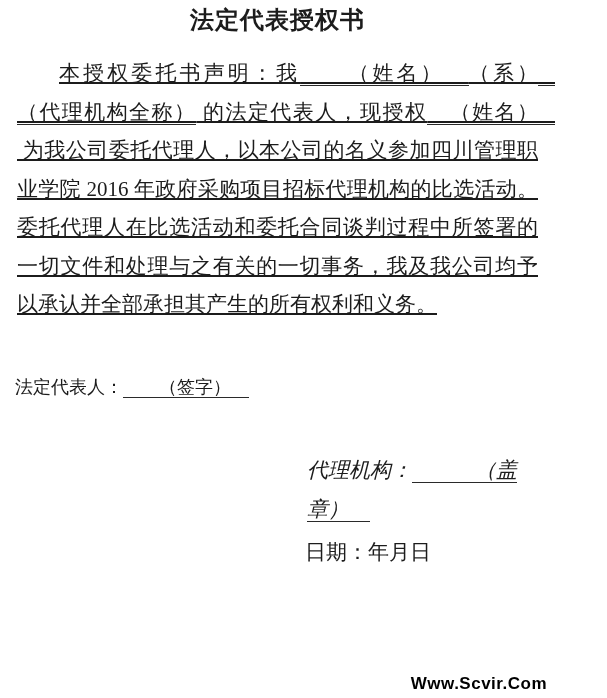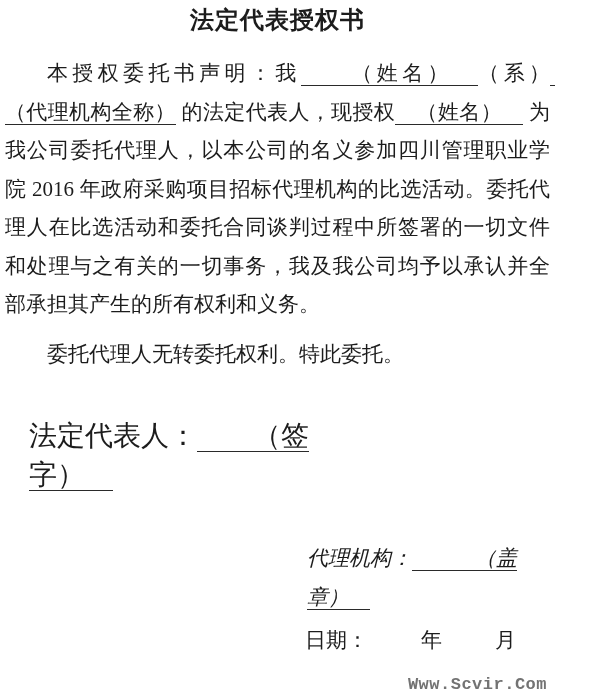--- a/index.html
+++ b/index.html
@@ -20,86 +20,86 @@
   }
   .title {
     margin: 0;
     font-size: 24px;
     line-height: 30px;
     font-weight: bold;
     text-align: center;
     letter-spacing: 1px;
   }
   .body-para {
-    margin: 0;
+    margin: 12px;
     font-size: 21px;
     line-height: 38.5px;
     text-align: justify;
     word-break: break-all;
     text-indent: 2em;
+    text-decoration: underline;
   }
   .para1 { margin-top: 19px; }
   .para2 { margin-top: 11px; }
   .u {
     border-bottom: 1px solid #2a2a2a;
     white-space: pre-wrap;
   }
   .sig-row {
     display: flex;
     margin-top: 44px;
-    margin-left: 24px;
-    font-size: 28px;
+    margin-left: 10px;
+    font-size: 18px;
     line-height: 38.5px;
   }
   .sig-left { width: 292px; flex: none; }
   .sig-right { flex: none; }
   .agency-row {
     margin-top: 45px;
     margin-left: 302px;
     font-size: 21px;
     line-height: 38.5px;
     font-style: italic;
   }
   .date-row {
     display: flex;
-    justify-content: space-between;
+    justify-content: flex-start;
     margin-top: 5px;
     margin-left: 300px;
     width: 285px;
     font-size: 21px;
     line-height: 38.5px;
   }
   .note {
     margin: 0;
     font-size: 21px;
     line-height: 43px;
     text-align: justify;
     word-break: break-all;
   }
   .watermark {
     position: absolute;
     right: 8px;
     bottom: 4px;
-    font-family: Liberation Mono, monospace;
+    font-family: Liberation Sans, sans-serif;
     font-size: 17px;
     font-weight: bold;
-    color: #737373;
+    color: #000000;
     letter-spacing: 0.5px;
   }
 </style>
 </head>
 <body>
 
 <div class="page">
 
   <h1 class="title">法定代表授权书</h1>
 
   <p class="body-para para1"><span>本授权委托书声明：我</span><span class="u">　　（姓名）　</span><span>（系）</span><span class="u">　　（代理机构全称）</span><span>&nbsp;的法定代表人，现授权</span><span class="u">　（姓名）　</span><span>&nbsp;为我公司委托代理人，以本公司的名义参加四川管理职业学院 2016 年政府采购项目招标代理机构的比选活动。委托代理人在比选活动和委托合同谈判过程中所签署的一切文件和处理与之有关的一切事务，我及我公司均予以承认并全部承担其产生的所有权利和义务。</span></p>
 
-  <p class="body-para para2">委托代理人无转委托权利。特此委托。</p>
 
   <div class="sig-row">
     <div class="sig-left"><span>法定代表人：</span><span class="u">　　（签字）　</span></div>
   </div>
 
   <div class="agency-row"><span>代理机构：</span><span class="u">　　　（盖章）　</span></div>
 
   <div class="date-row">
     <span>日期：</span>
     <span>年</span>

